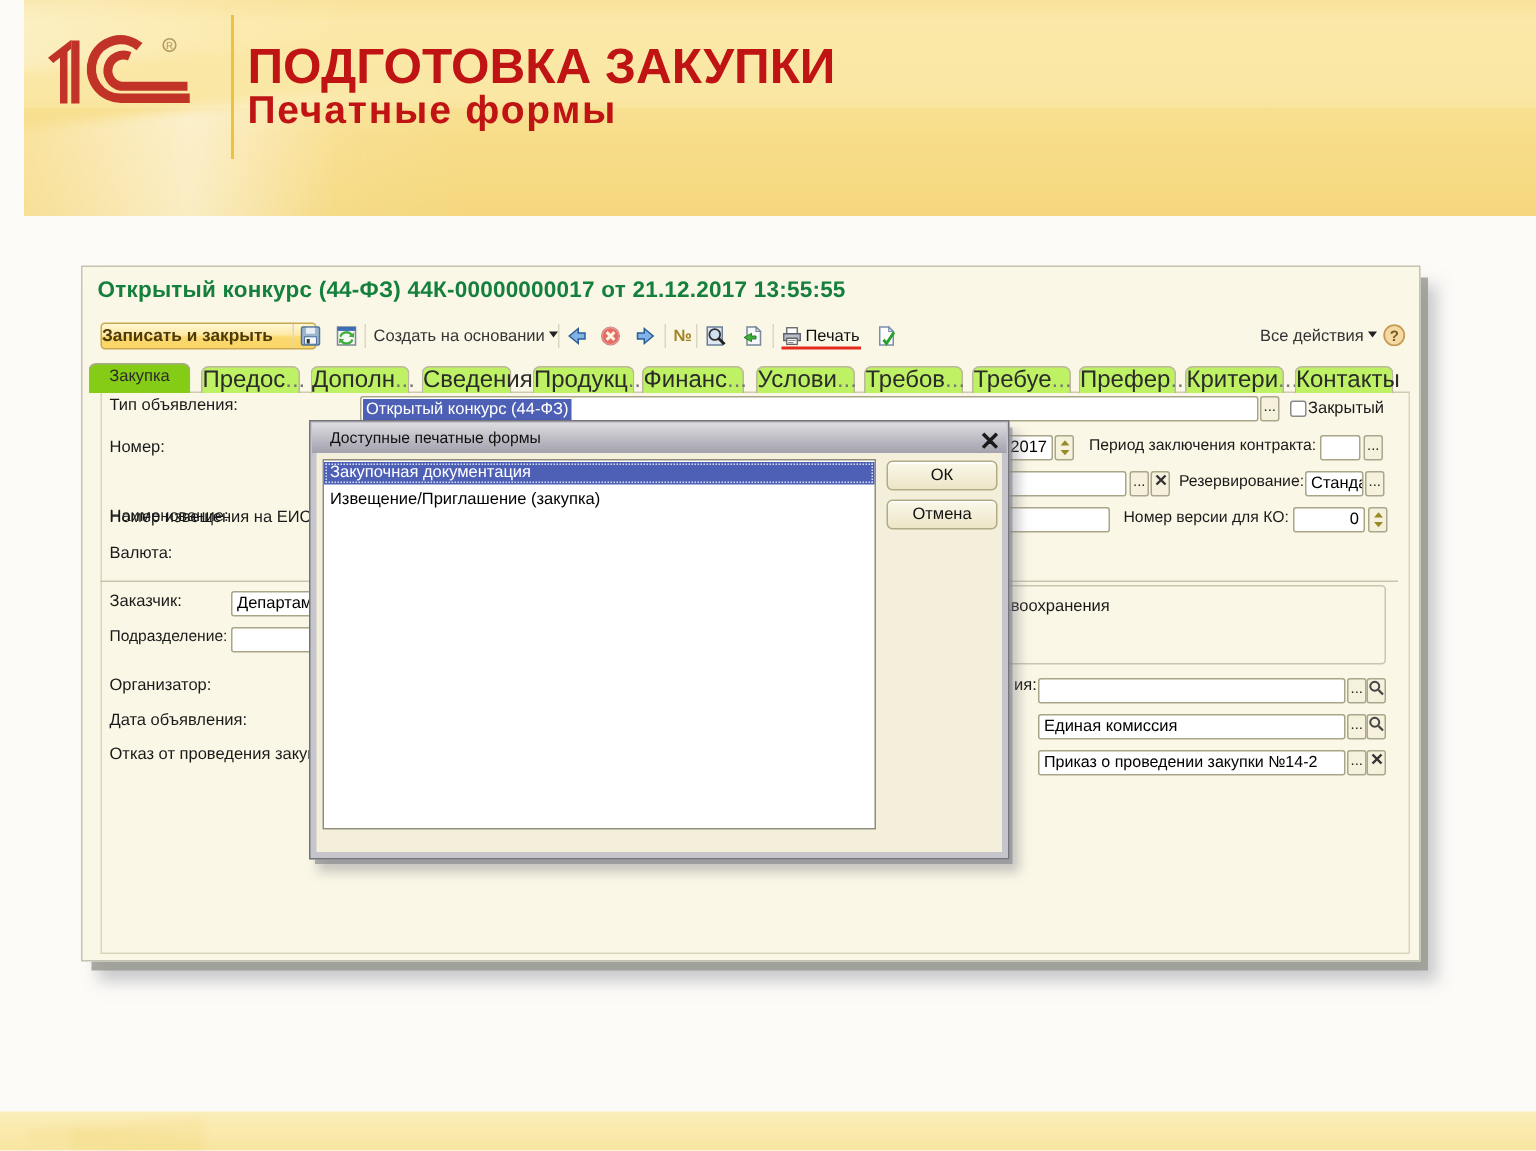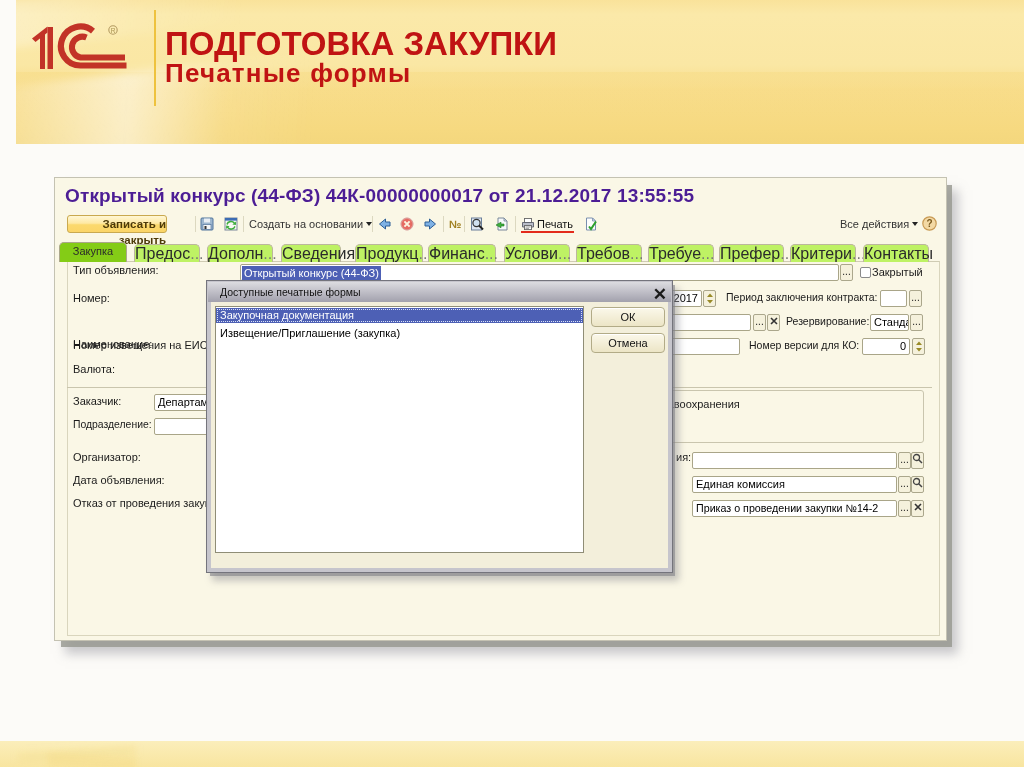--- a/index.html
+++ b/index.html
@@ -28,30 +28,30 @@
   #footer .f1 { position:absolute; left:18px; top:8px; width:118px; height:11px;
     background:rgba(246,226,152,0.5); transform:rotate(-4deg); filter:blur(3px); }
   #footer .f2 { position:absolute; left:48px; top:14px; width:88px; height:14px;
     background:rgba(243,219,136,0.45); transform:rotate(3deg); filter:blur(3px); }
 
   
   #win { position:absolute; left:54px; top:177px; width:893px; height:464px;
     background:#faf7e6; border:1px solid #c4c2b2;
     box-shadow:6px 7px 0 -1px rgba(150,151,143,0.8), 11px 13px 10px rgba(150,150,158,0.5); }
 
-  .wtitle { position:absolute; left:10px; top:7px; font-size:19px; letter-spacing:0.15px; font-weight:bold; color:#4c1d95; white-space:nowrap; }
+  .wtitle { position:absolute; left:10px; top:7px; font-size:15px; letter-spacing:0.15px; font-weight:bold; color:#15803d; white-space:nowrap; }
 
   .tbsep { position:absolute; top:38px; width:1px; height:16px; background:#dcd8c0; }
   .tbtext { position:absolute; top:40px; font-size:11px; color:#333; white-space:nowrap; }
   .caret { display:inline-block; width:0; height:0; border-left:3.5px solid transparent; border-right:3.5px solid transparent; border-top:4px solid #222; vertical-align:2px; }
 
-  #btnsave { position:absolute; left:12px; top:37px; width:100px; height:18px;
+  #btnsave { position:absolute; left:12px; top:37px; width:144px; height:18px;
     background:linear-gradient(180deg,#fff7d5 0%,#fee9a4 45%,#fbd96e 55%,#fbd567 100%);
     border:1px solid #c9a94f; border-radius:3px; font-size:11.5px; font-weight:bold; color:#4d3a08;
-    text-align:right; line-height:16px; }
+    text-align:left; line-height:16px; }
 
   .icon { position:absolute; top:39px; width:14px; height:14px; }
 
   
   .tab { position:absolute; top:66px; height:18px; background:#bef264; border:1px solid #bcb79d;
     border-bottom:none; border-radius:5px 5px 0 0; font-size:16px; color:#2b2b2b; text-align:center;
     line-height:17px; white-space:nowrap; }
   .tab.active { background:#84cc16; border-color:#aba78c; top:64px; height:20px; z-index:3; font-size:11px; }
   #panelrect { position:absolute; left:12px; top:83px; width:873px; height:375px; border:1px solid #d9d5bd; border-top:1px solid #cfcbb3; }
 

